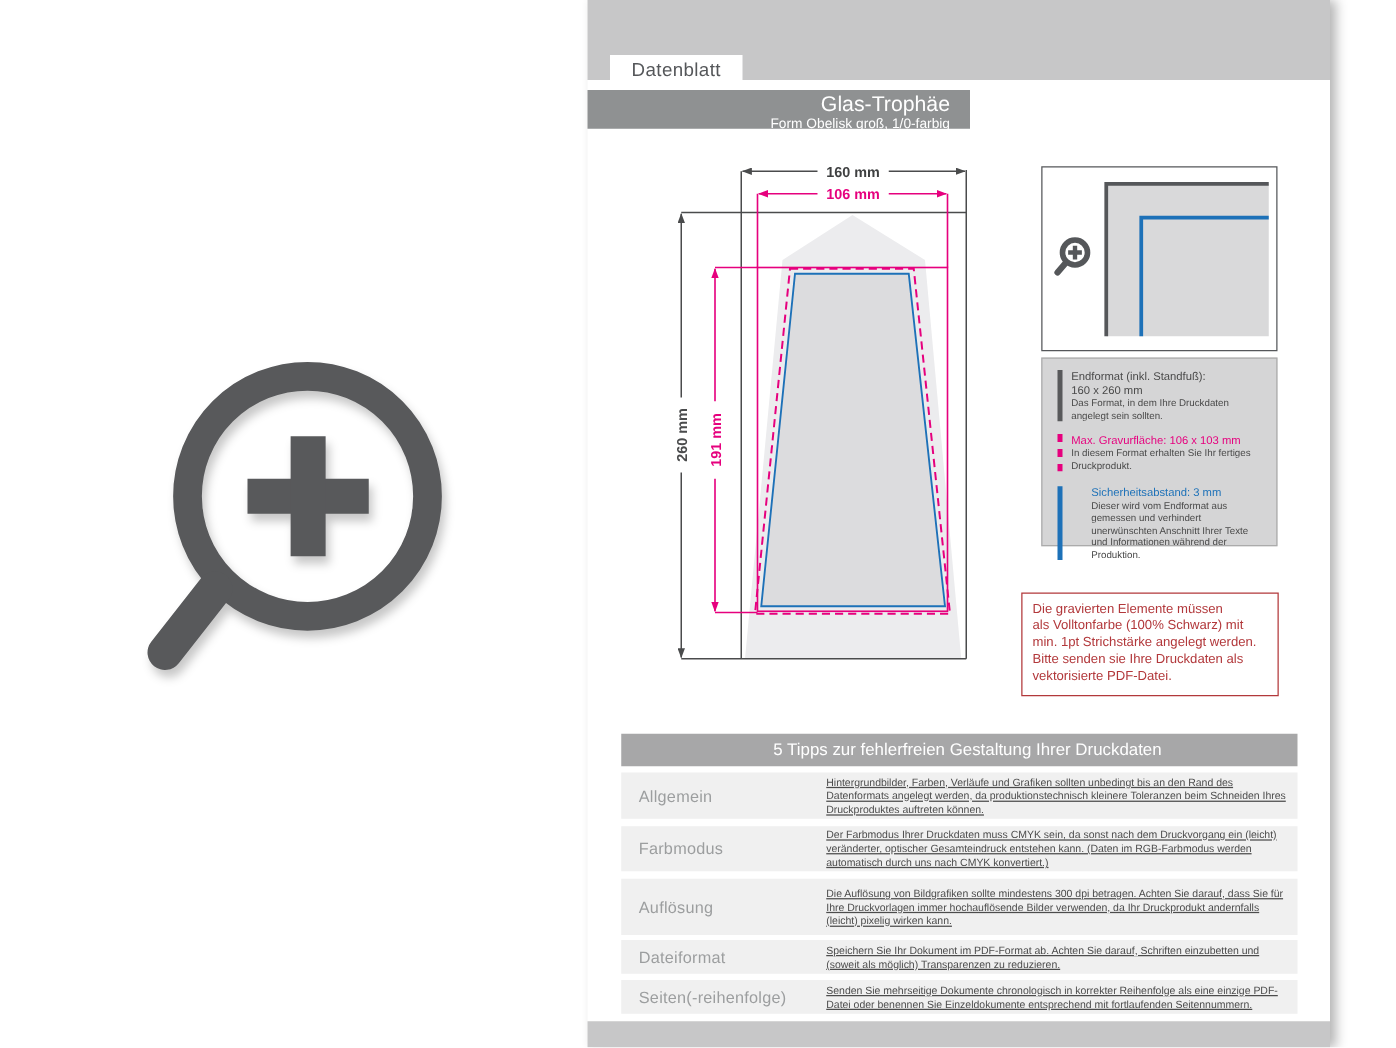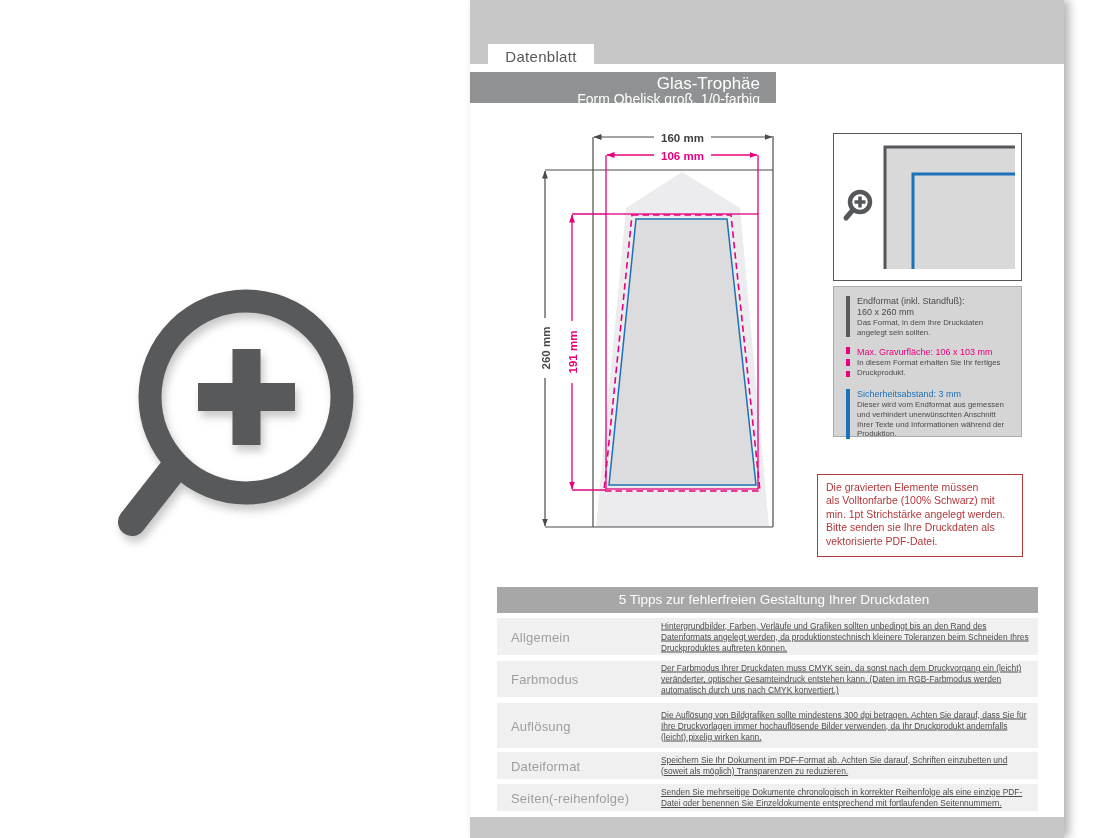--- a/index.html
+++ b/index.html
@@ -17,21 +17,21 @@
   .strip.top{top:0;height:64px;}
   .strip.bottom{top:817px;height:21px;}
 
   .tab{position:absolute;left:18px;top:44px;width:106px;height:25px;background:#ffffff;
        display:flex;align-items:center;justify-content:center;
        font-size:15px;color:#55575a;letter-spacing:0.3px;}
 
   .banner{position:absolute;left:0;top:72px;width:306px;height:31px;background:#8f9192;
           text-align:right;padding-right:16px;box-sizing:border-box;color:#ffffff;}
   .banner .title{font-size:17px;line-height:20px;margin-top:2px;}
-  .banner .subtitle{font-size:14px;line-height:10px;}
+  .banner .subtitle{font-size:11px;line-height:10px;}
 
   .drawing{position:absolute;left:60px;top:125px;}
 
   .detailbox{position:absolute;left:363px;top:133px;width:189px;height:148px;background:#ffffff;
              border:1.5px solid #55575a;box-sizing:border-box;}
 
   .legend{position:absolute;left:363px;top:286px;width:189px;height:151px;background:#d5d5d6;
           border:1px solid #ababab;box-sizing:border-box;padding:9px 8px 0 12px;}
   .legend-item{display:flex;margin-bottom:7px;justify-content:flex-end;}
   .legend-bar{width:4px;flex:0 0 4px;margin-right:7px;}
@@ -162,21 +162,21 @@
           <div class="legend-desc">Das Format, in dem Ihre Druckdaten angelegt sein sollten.</div>
         </div>
       </div>
       <div class="legend-item" style="margin-top:10px;">
         <div class="legend-bar dashed-magenta"></div>
         <div>
           <div class="legend-title magenta">Max. Gravurfläche: 106 x 103 mm</div>
           <div class="legend-desc">In diesem Format erhalten Sie Ihr fertiges Druckprodukt.</div>
         </div>
       </div>
-      <div class="legend-item" style="margin-top:12px;">
+      <div class="legend-item" style="margin-top:12px;gap:16px;">
         <div class="legend-bar solid-blue"></div>
         <div>
           <div class="legend-title blue">Sicherheitsabstand: 3 mm</div>
           <div class="legend-desc">Dieser wird vom Endformat aus gemessen und verhindert unerwünschten Anschnitt Ihrer Texte und Informationen während der Produktion.</div>
         </div>
       </div>
     </div>
 
     <div class="warning">
       <span>Die gravierten Elemente müssen</span>

